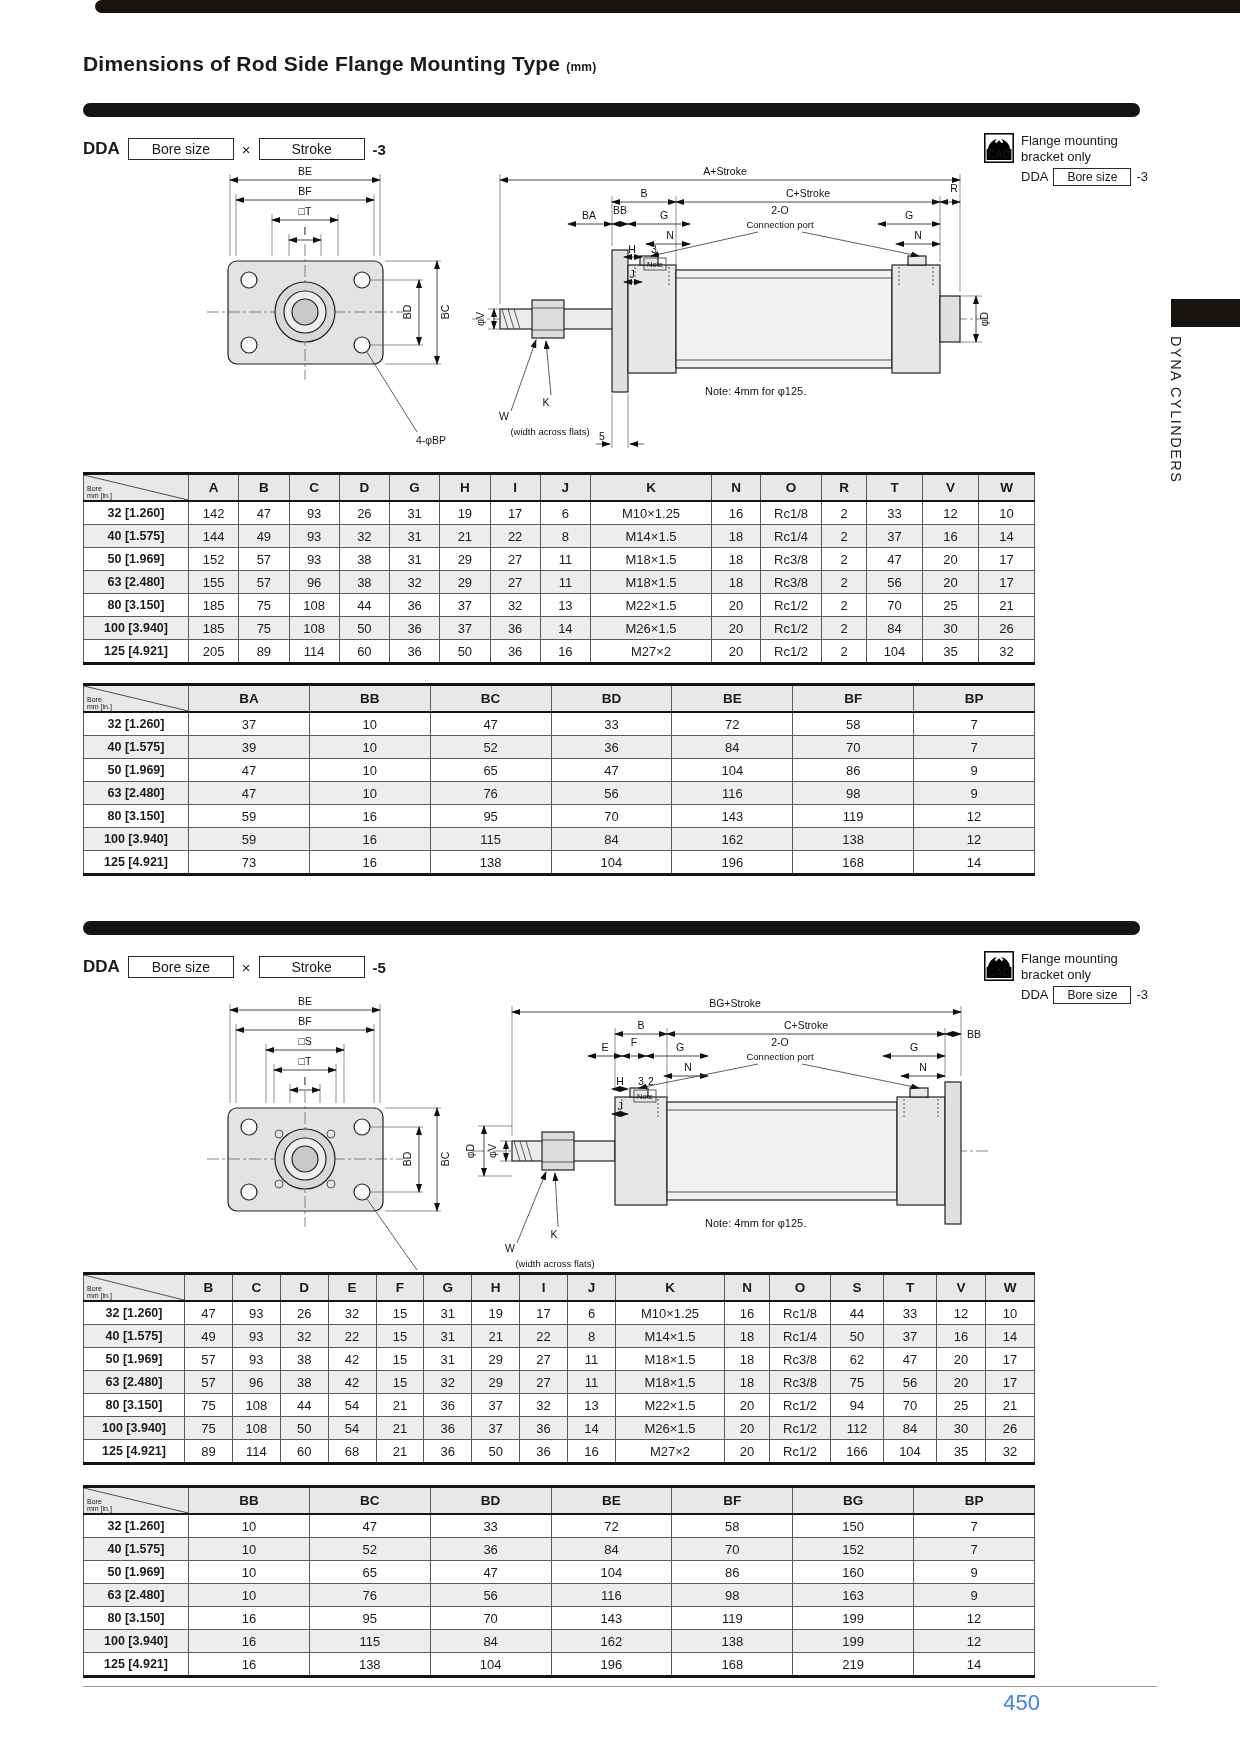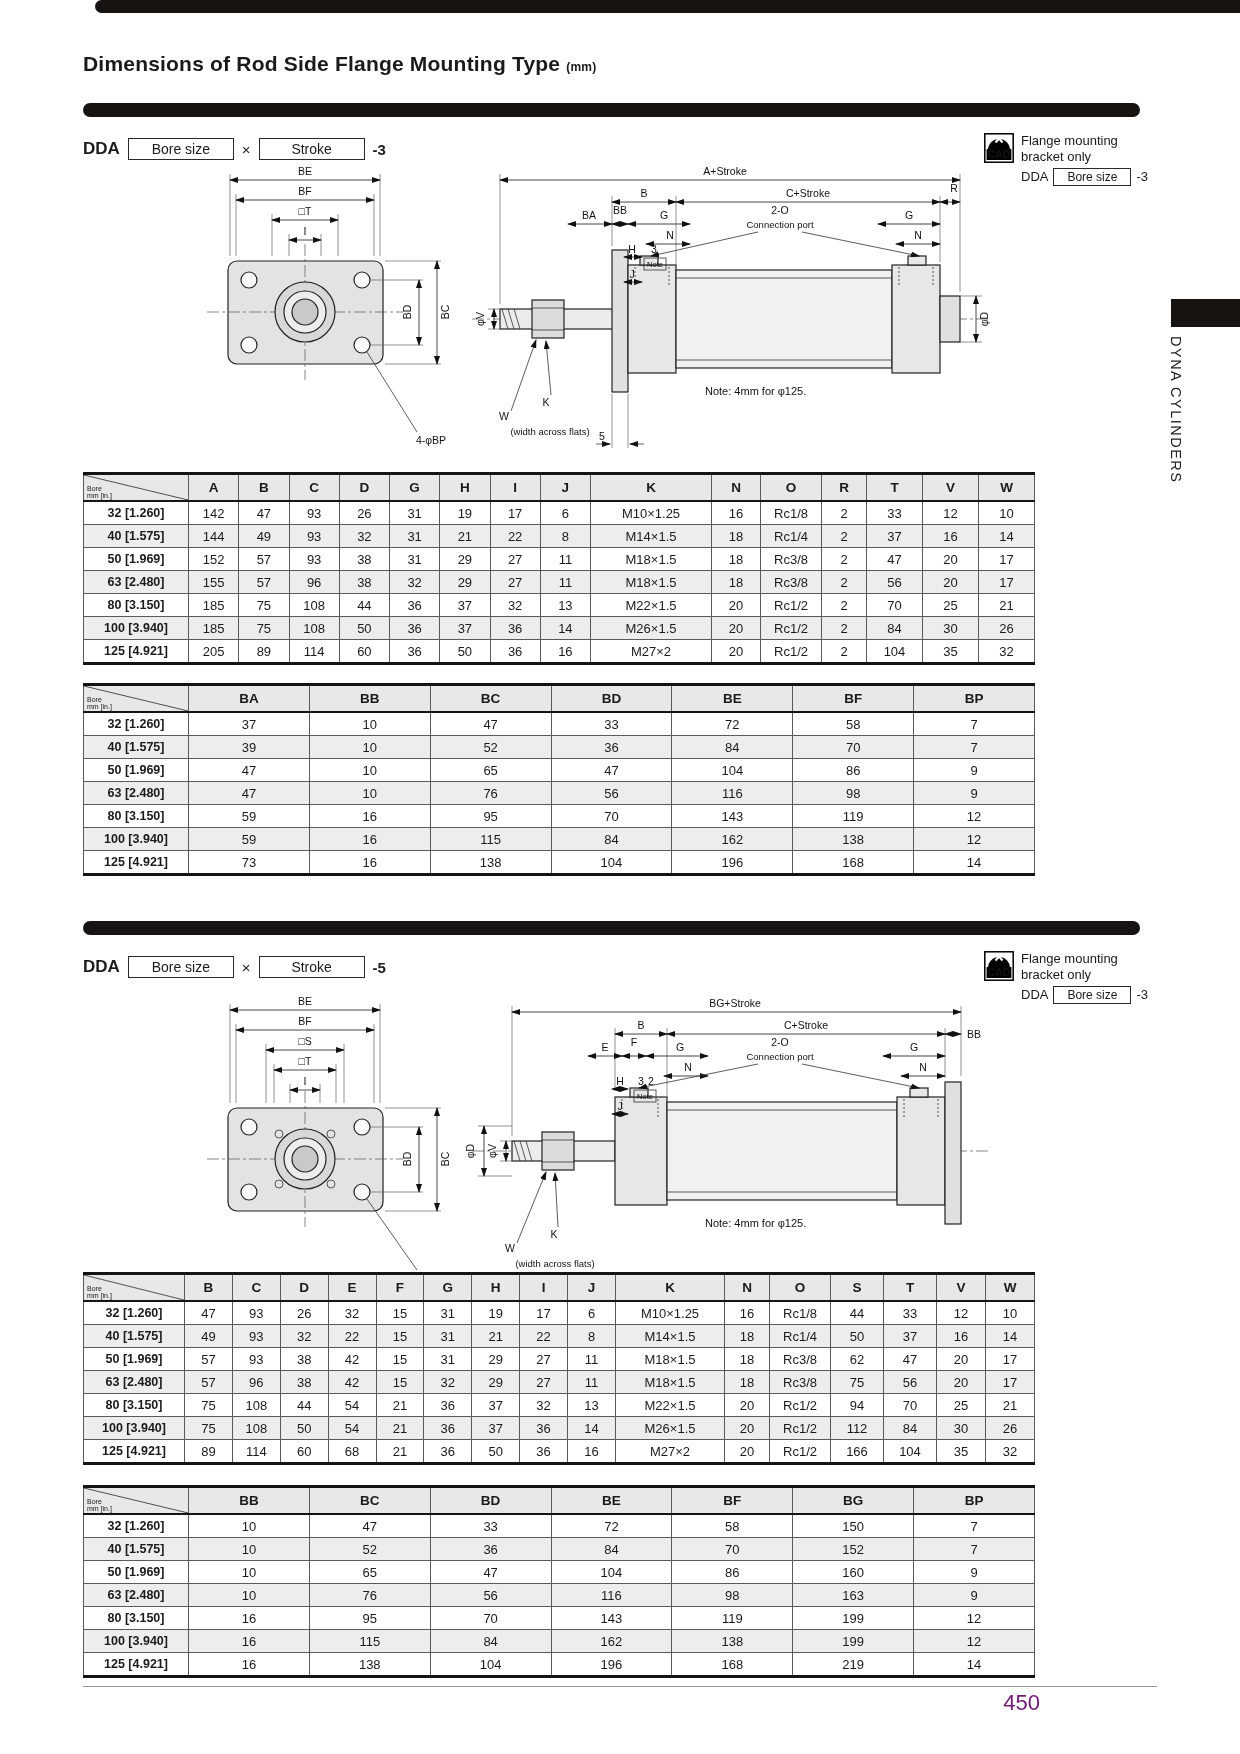--- a/index.html
+++ b/index.html
@@ -16,21 +16,21 @@
          border:1.6px solid #2a2a2a;font-size:14px;}
   .m-x{font-size:15px;}
   .m-suffix{font-size:15px;font-weight:bold;}
   .cad{display:flex;gap:7px;align-items:flex-start;}
   .cad-text{font-size:13px;line-height:16px;}
   .cad-ref{margin-top:3px;display:flex;align-items:center;gap:5px;font-size:13px;}
   .ref-box{display:inline-block;width:76px;height:16px;line-height:16px;text-align:center;
            border:1.1px solid #2a2a2a;font-size:12px;}
   .sidetab{left:1171px;top:299px;width:69px;height:28px;background:#171310;}
   .sidetext{left:1168px;top:336px;writing-mode:vertical-rl;font-size:14.5px;letter-spacing:1.5px;color:#1a1a1a;}
-  .pagenum{left:930px;top:1690px;width:110px;text-align:right;font-size:22px;color:#701a75;}
+  .pagenum{left:930px;top:1690px;width:110px;text-align:right;font-size:22px;color:#3b82f6;}
   .footline{left:83px;top:1686px;width:1074px;height:1px;background:#9a9a9a;}
 
   table.tbl{border-collapse:collapse;table-layout:fixed;width:952px;
             border-top:3px solid #141414;border-bottom:3px solid #141414;background:#fff;}
   .tbl th,.tbl td{border:1px solid #5a5a5a;text-align:center;font-size:13px;height:22px;
                   padding:0 1px;overflow:hidden;white-space:nowrap;}
   .tbl thead th{background:#e8e8e8;height:25px;border-bottom:2.5px solid #141414;
                 font-weight:bold;font-size:13.5px;}
   .tbl tbody tr:nth-child(even) td{background:#ededed;}
   .tbl td.rowhead{font-weight:bold;font-size:12.5px;}

